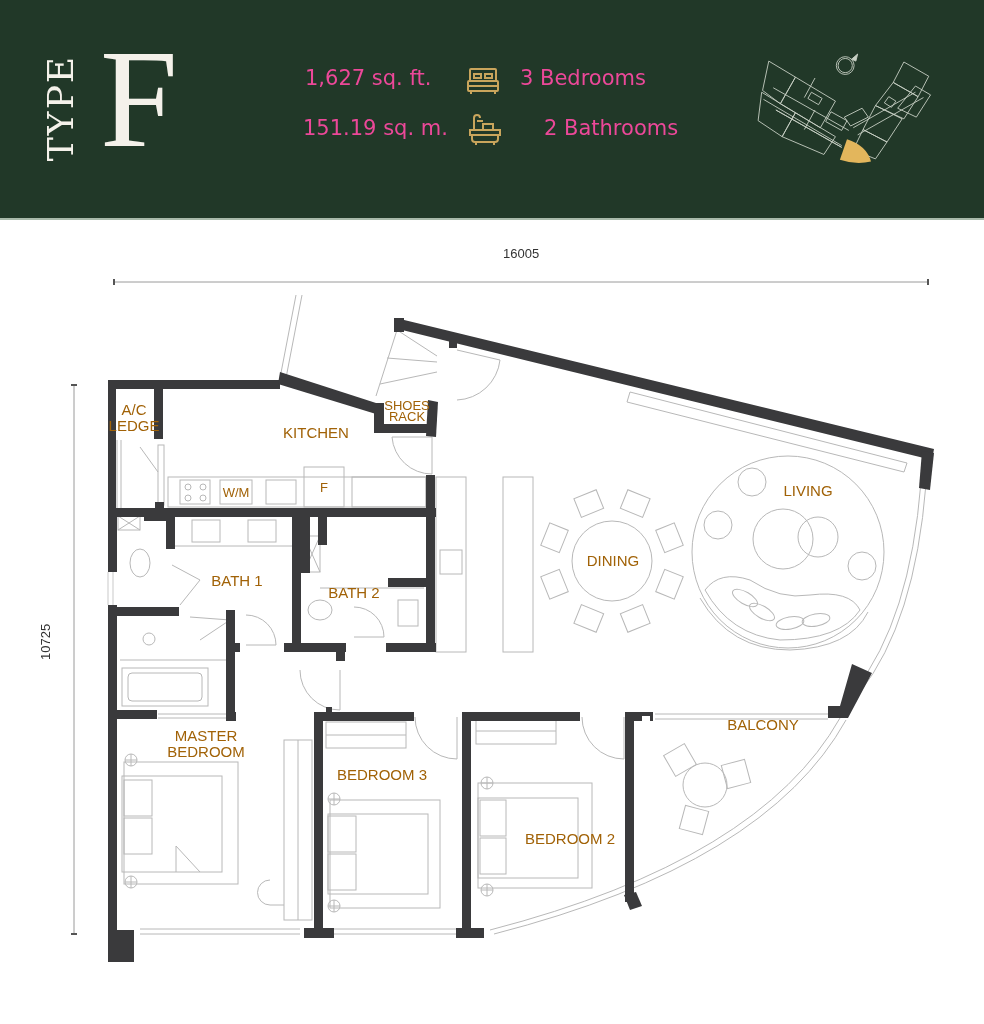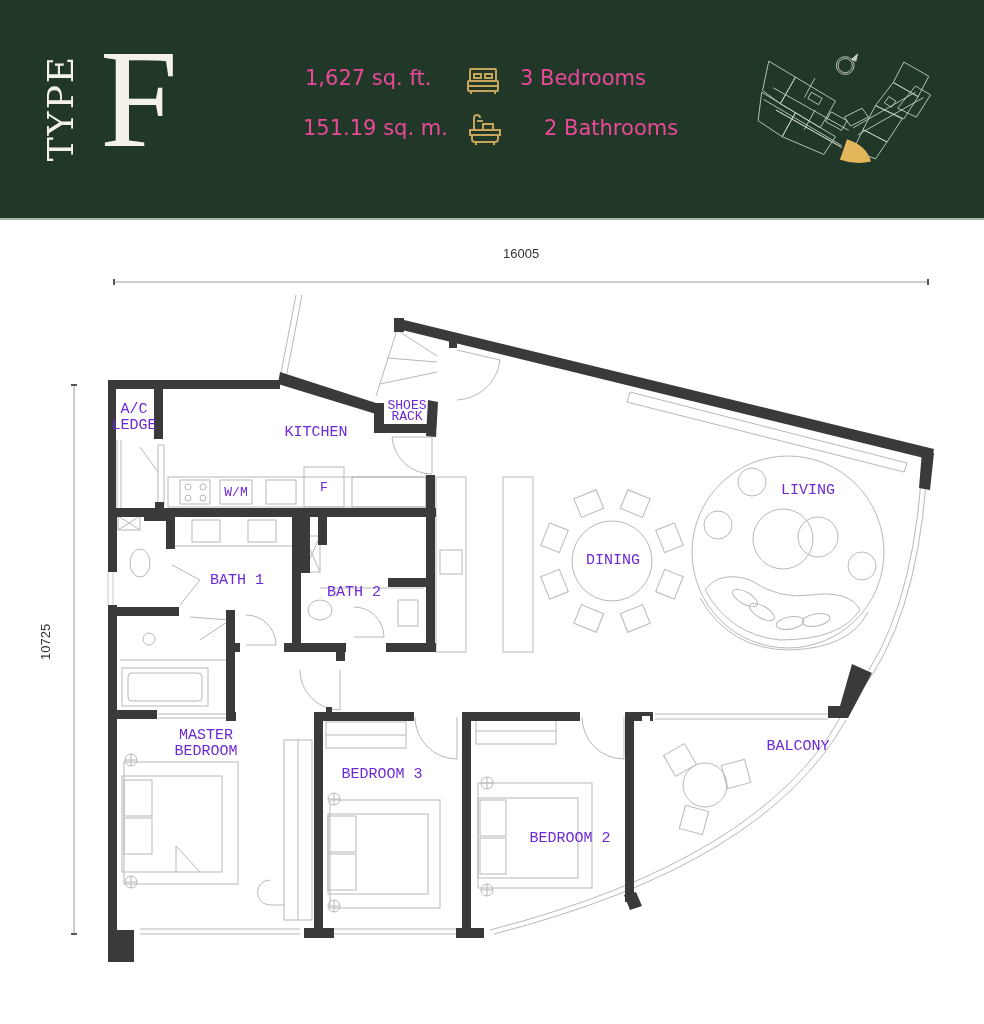--- a/index.html
+++ b/index.html
@@ -4,21 +4,21 @@
 <style>
   html, body { margin: 0; padding: 0; background: #ffffff; }
   body { width: 984px; height: 1024px; position: relative; overflow: hidden; font-family: "Liberation Sans", sans-serif; }
   .header { position: absolute; left: 0; top: 0; width: 984px; height: 218px; background: #213828; border-bottom: 2px solid #a8b9aa; }
   .type-word { position: absolute; left: 60px; top: 108px; transform: translate(-50%, -50%) rotate(-90deg); font-family: "DejaVu Serif", serif; color: #f4f1ea; font-size: 36px; letter-spacing: 2px; white-space: nowrap; }
   .type-letter { position: absolute; left: 100px; top: 34px; font-family: "Liberation Serif", serif; color: #f4f1ea; font-size: 140px; line-height: 130px; }
   .spec { position: absolute; color: #ec4899; font-family: "DejaVu Sans", sans-serif; font-size: 21px; white-space: nowrap; }
   .spec-icon { position: absolute; }
   .keyplan { position: absolute; left: 740px; top: 30px; width: 230px; height: 160px; }
   .plan { position: absolute; left: 0; top: 220px; width: 984px; height: 804px; }
-  .lbl { position: absolute; font-family: Liberation Mono, monospace; color: #6d28d9; font-size: 15px; text-align: center; line-height: 16px; white-space: nowrap; transform: translate(-50%, -50%); }
+  .lbl { position: absolute; font-family: Liberation Sans, sans-serif; color: #a16207; font-size: 15px; text-align: center; line-height: 16px; white-space: nowrap; transform: translate(-50%, -50%); }
   .lbl.small { font-size: 13px; line-height: 11px; }
   .dim { position: absolute; font-family: "Liberation Sans", sans-serif; color: #333; font-size: 13px; }
 </style>
 </head>
 <body>
 
 <div class="header">
   <div class="type-word">TYPE</div>
   <div class="type-letter">F</div>
 
@@ -324,13 +324,13 @@
 <div class="lbl small" style="left:236px; top:492px;">W/M</div>
 <div class="lbl small" style="left:324px; top:487px;">F</div>
 <div class="lbl" style="left:237px; top:581px;">BATH 1</div>
 <div class="lbl" style="left:354px; top:593px;">BATH 2</div>
 <div class="lbl" style="left:613px; top:561px;">DINING</div>
 <div class="lbl" style="left:808px; top:491px;">LIVING</div>
 <div class="lbl" style="left:206px; top:744px; white-space:pre;">MASTER
 BEDROOM</div>
 <div class="lbl" style="left:382px; top:775px;">BEDROOM 3</div>
 <div class="lbl" style="left:570px; top:839px;text-align:right;">BEDROOM 2</div>
-<div class="lbl" style="left:763px; top:747px;margin-left:35px;">BALCONY</div>
+<div class="lbl" style="left:763px; top:725px;">BALCONY</div>
 
 </body></html>

